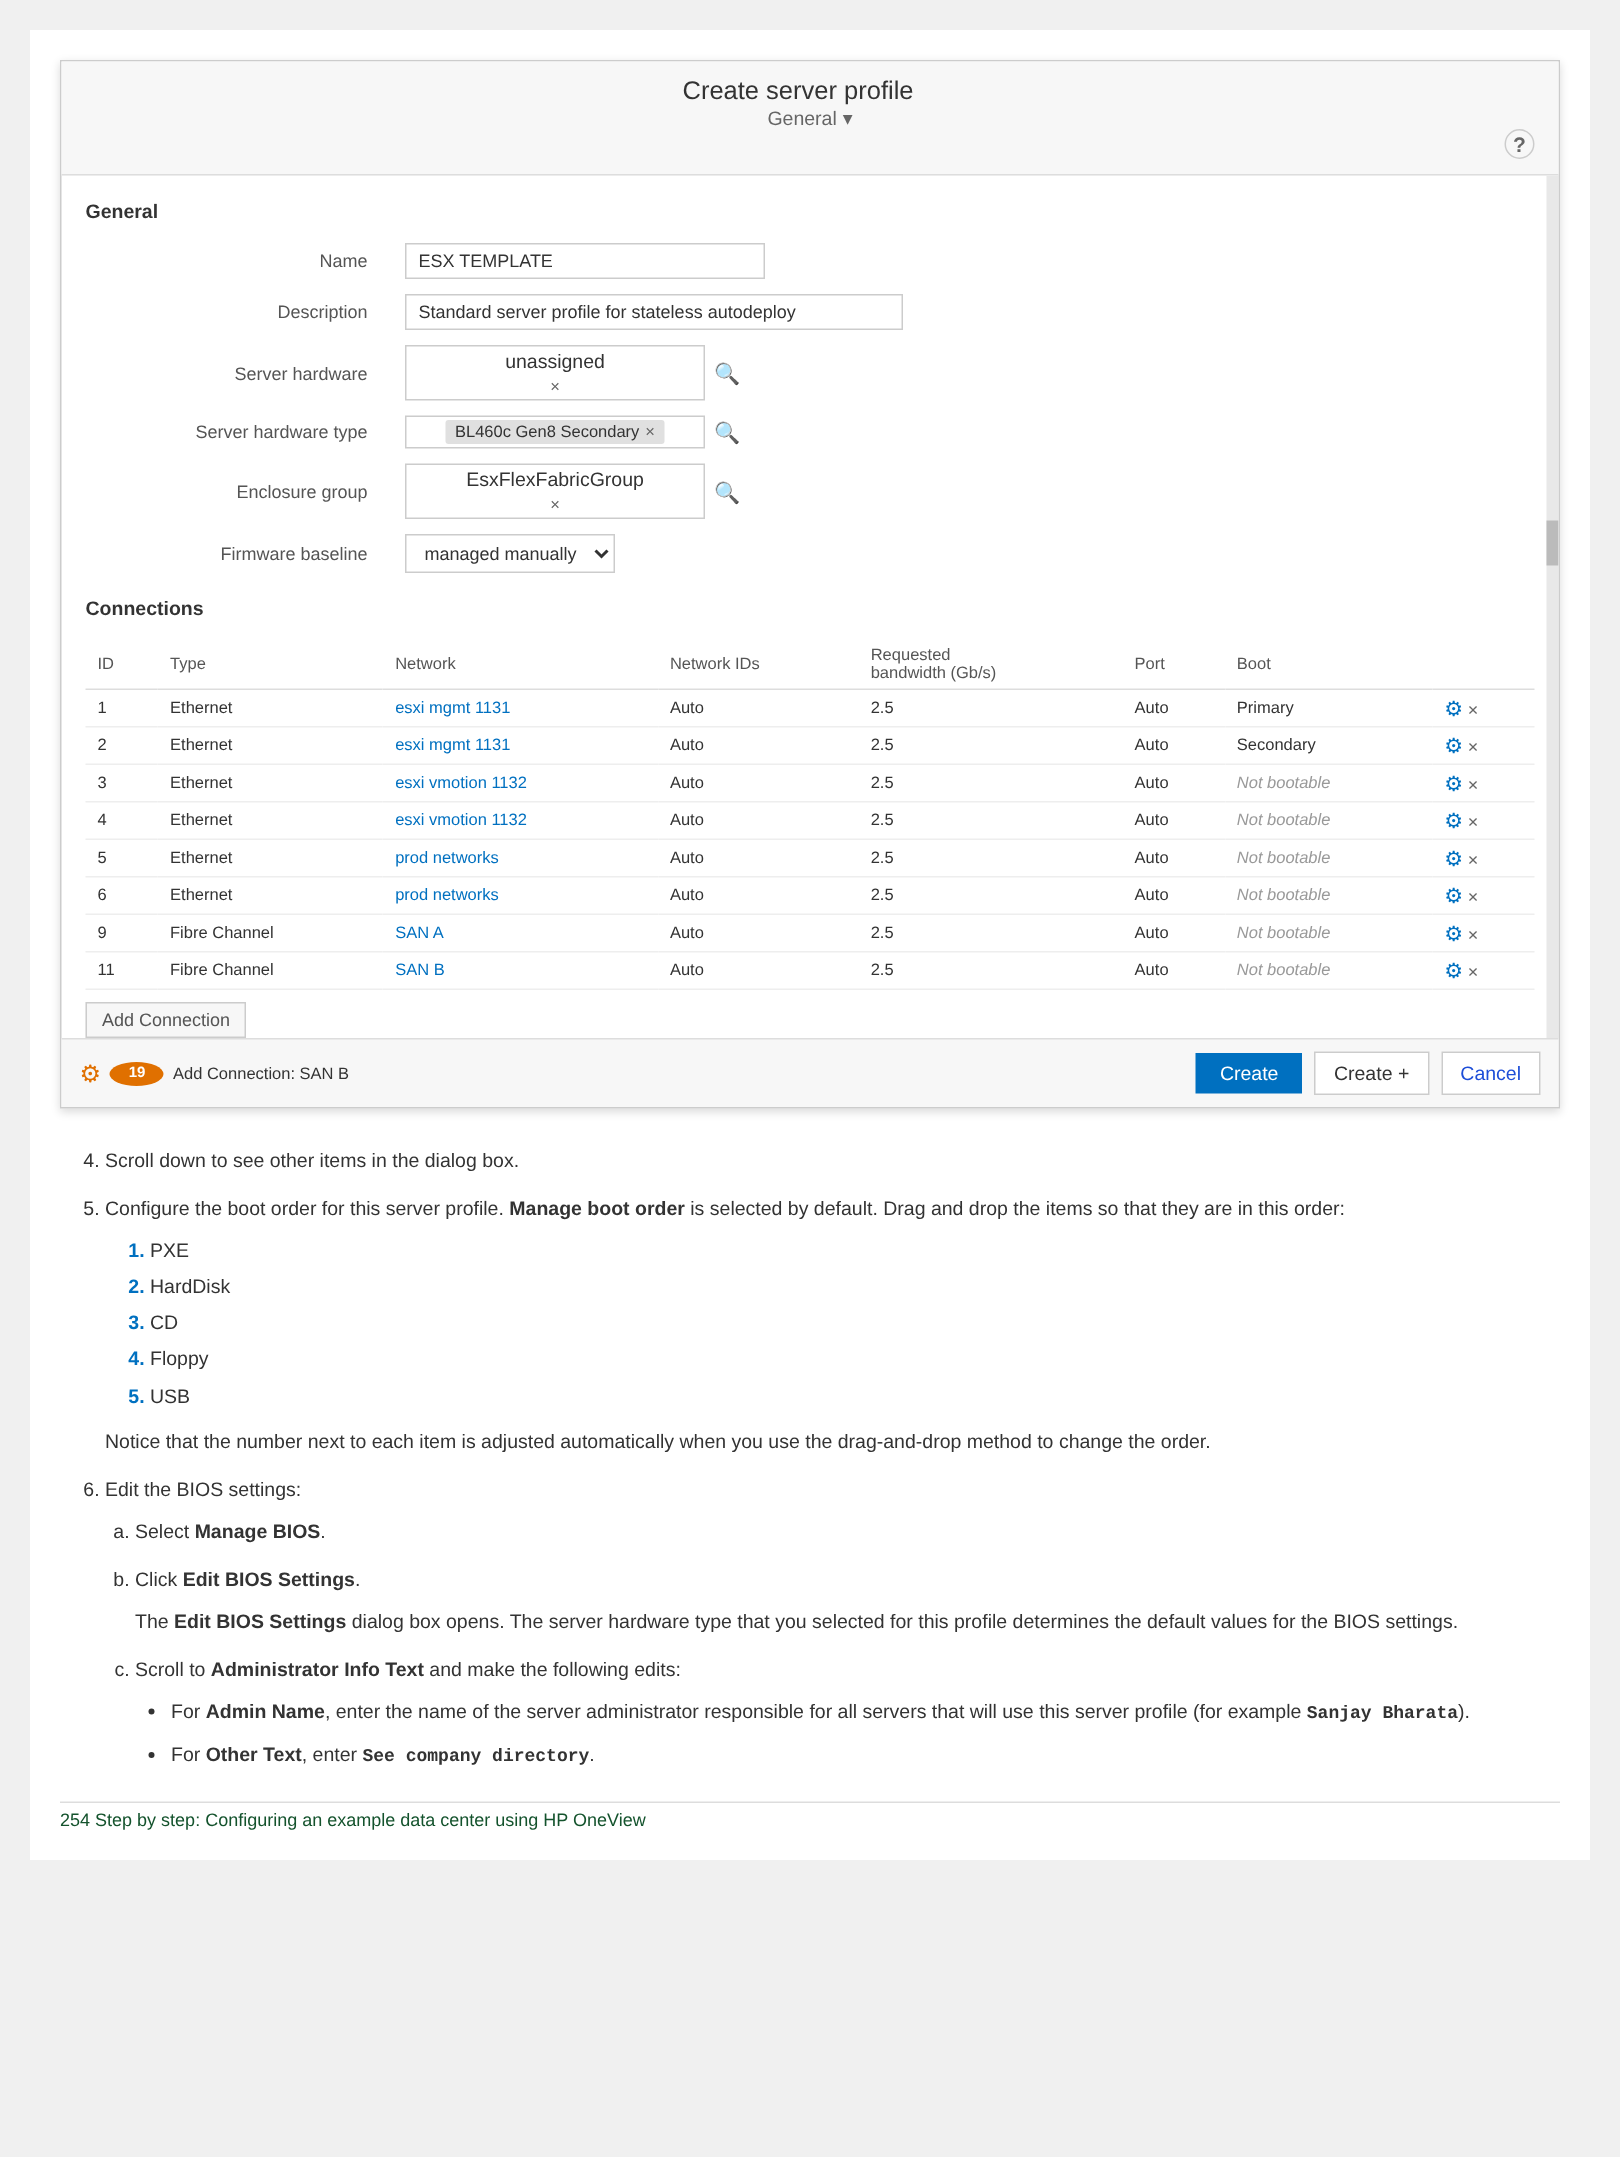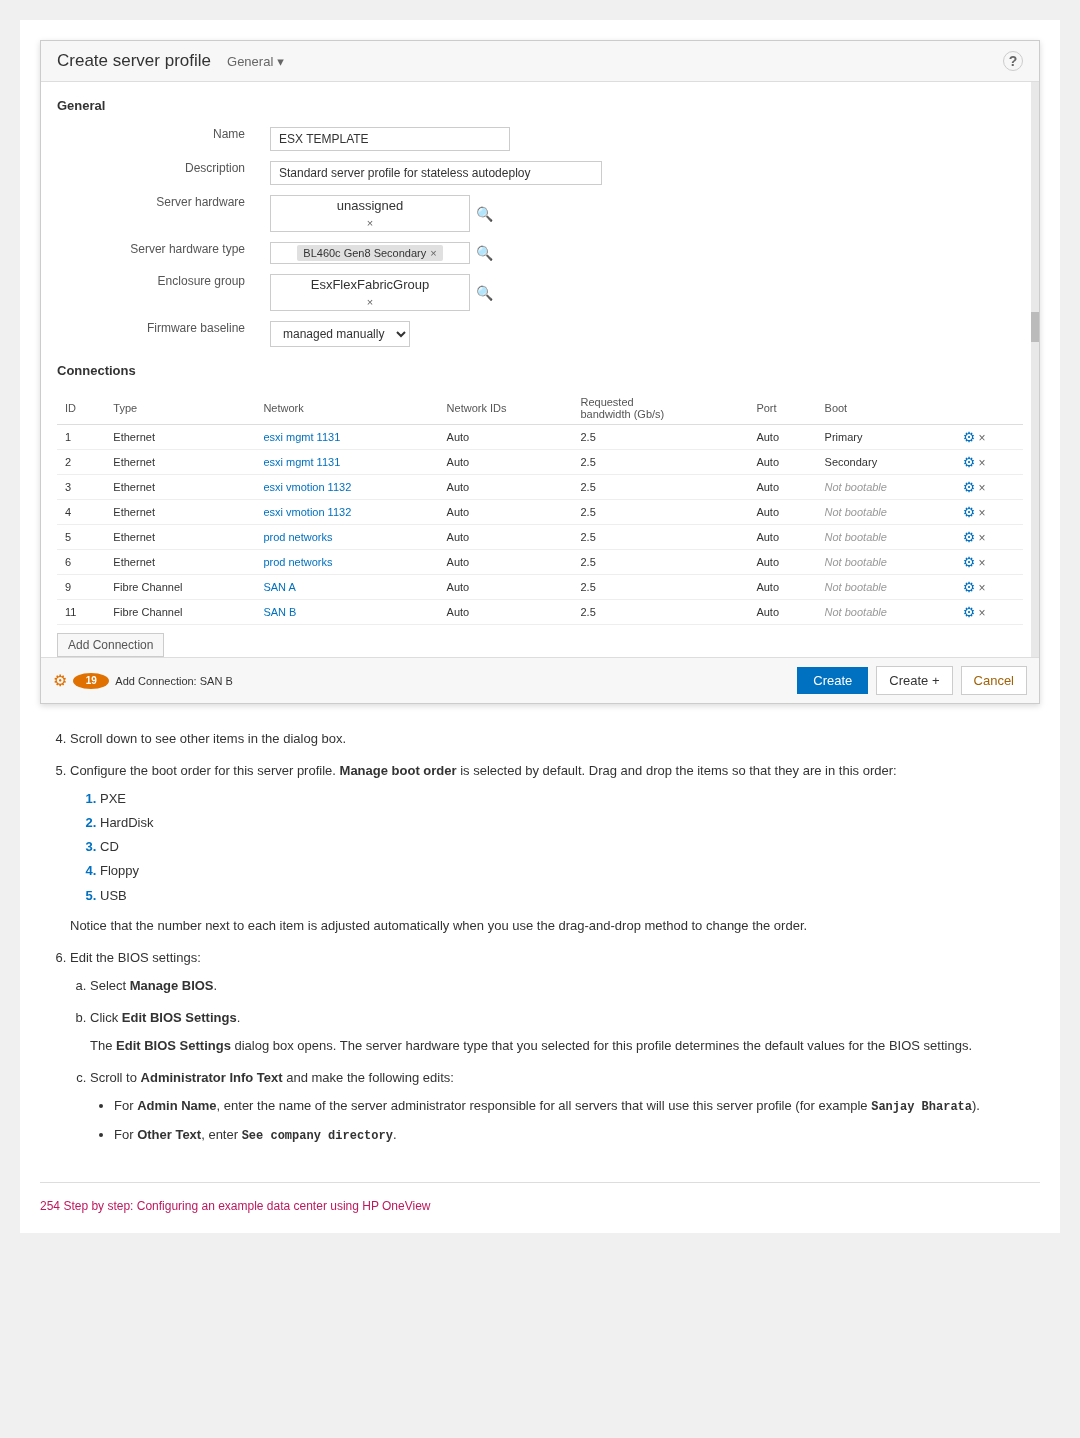--- a/index.html
+++ b/index.html
@@ -25,20 +25,21 @@
       margin-bottom: 24px;
       box-shadow: 0 2px 6px rgba(0,0,0,0.15);
     }
 
     .dialog-header {
       display: flex;
       align-items: center;
       padding: 10px 16px;
       border-bottom: 1px solid #ddd;
       background: #f7f7f7;
+      flex-direction: column;
     }
 
     .dialog-title {
       font-size: 17px;
       font-weight: normal;
       color: #333;
       margin-right: 16px;
     }
 
     .dialog-tab {
@@ -74,21 +75,21 @@
     .section-title {
       font-weight: bold;
       font-size: 13px;
       margin-bottom: 14px;
       color: #333;
     }
 
     
     .form-row {
       display: flex;
-      align-items: flex-start;
+      align-items: center;
       margin-bottom: 10px;
     }
 
     .form-label {
       width: 200px;
       text-align: right;
       padding-right: 12px;
       color: #555;
       font-size: 12px;
       flex-shrink: 0;
@@ -265,21 +266,21 @@
       background: #fff;
       color: #333;
       border: 1px solid #ccc;
       padding: 6px 12px;
       font-size: 13px;
       cursor: pointer;
     }
 
     .btn-cancel {
       background: #fff;
-      color: #a16207;
+      color: #1d4ed8;
       border: 1px solid #ccc;
       padding: 6px 12px;
       font-size: 13px;
       cursor: pointer;
     }
 
     
     .instructions {
       font-size: 13px;
       line-height: 1.7;
@@ -334,25 +335,25 @@
       margin-bottom: 6px;
     }
 
     .notice-text {
       margin-top: 8px;
       margin-left: 0;
       font-size: 13px;
     }
 
     .page-footer {
-      margin-top: 36px;
+      margin-top: 20px;
       font-size: 12px;
-      color: #be185d;
+      color: #14532d;
       border-top: 1px solid #ddd;
-      padding-top: 16px;
+      padding-top: 4px;
     }
 
     .scrollbar-track {
       position: absolute;
       right: 0;
       top: 0;
       bottom: 0;
       width: 8px;
       background: #e8e8e8;
     }

